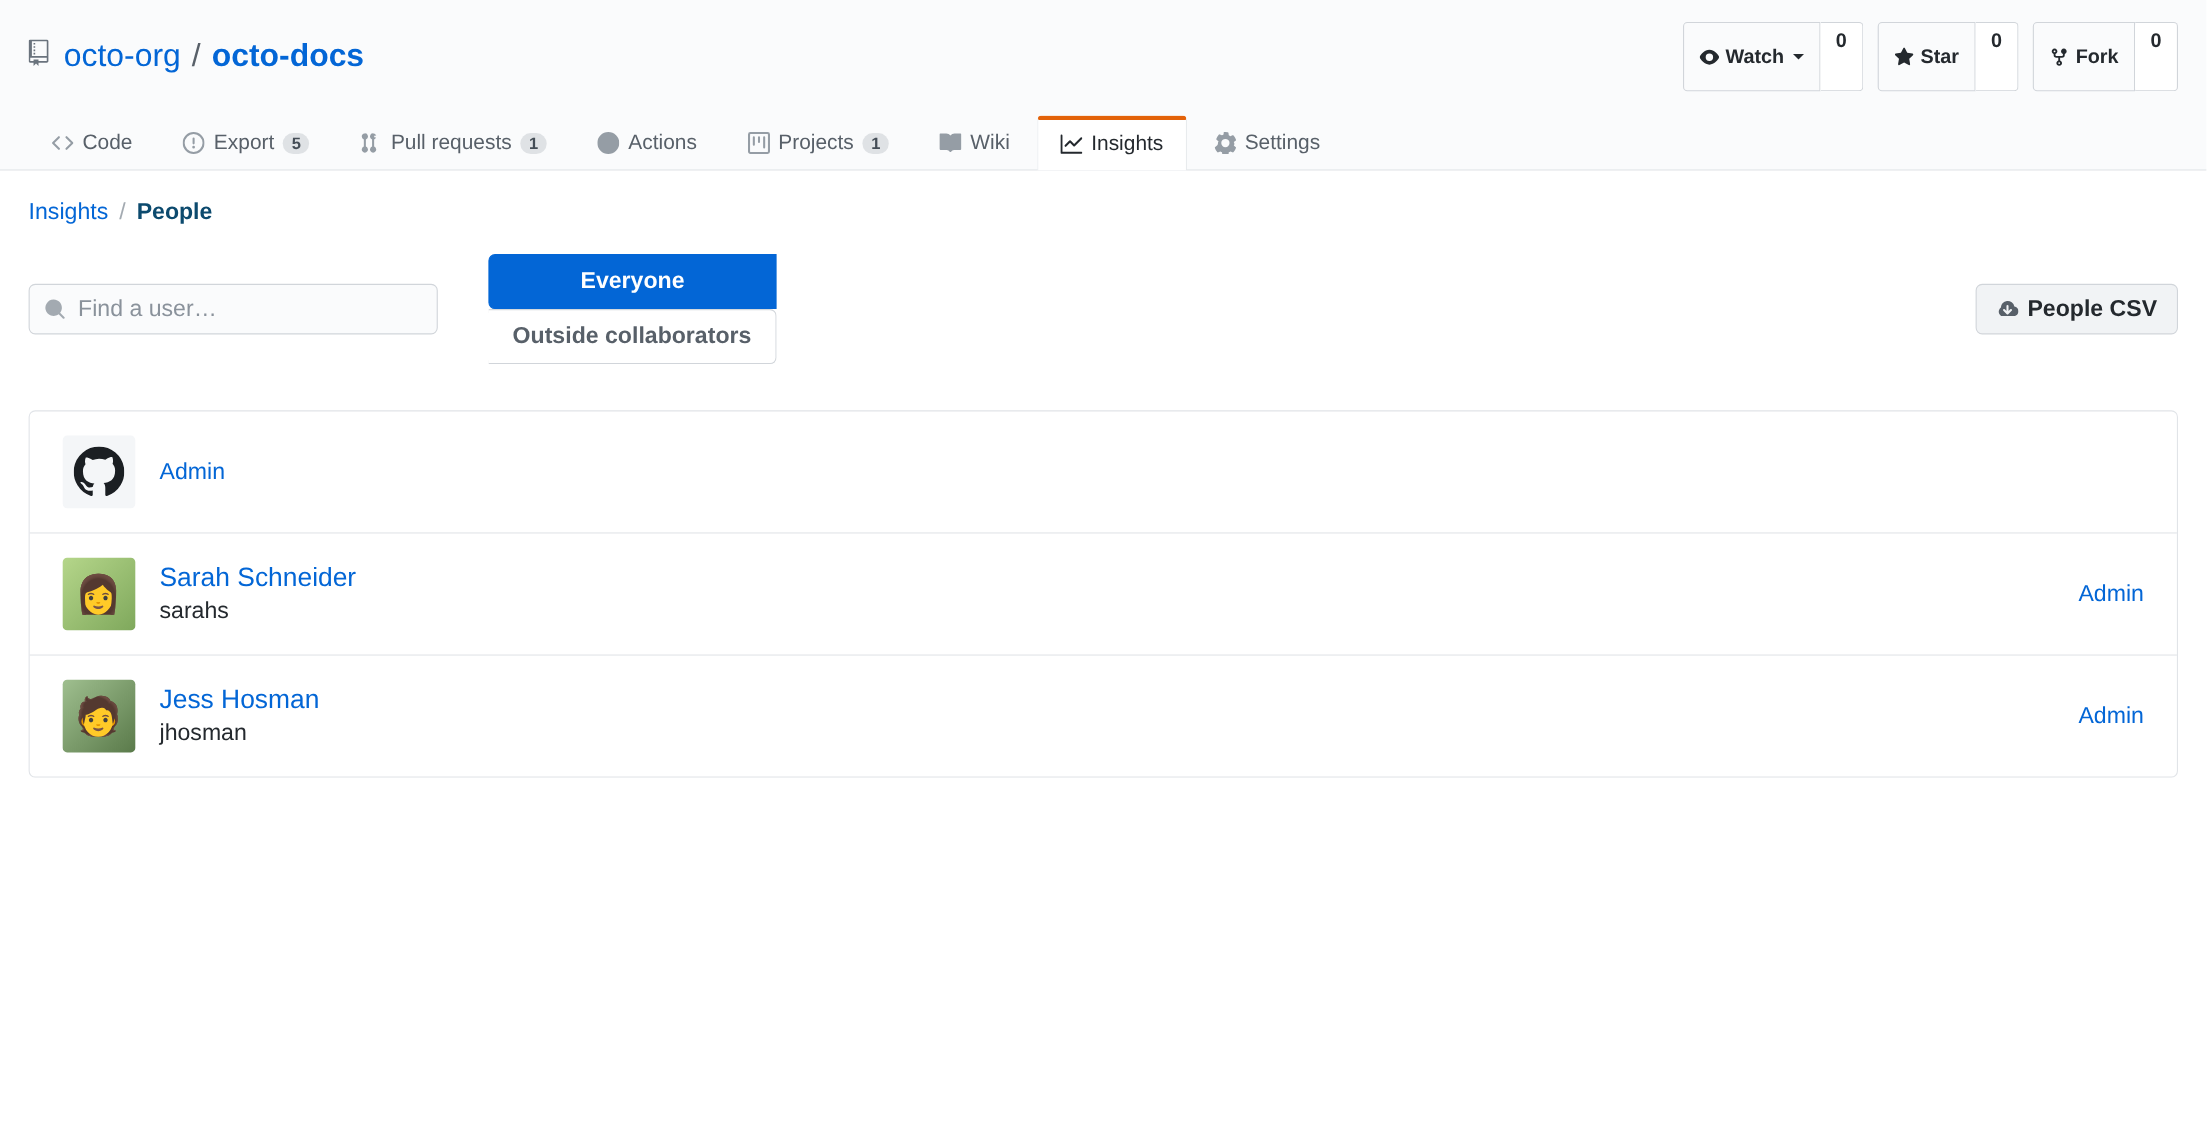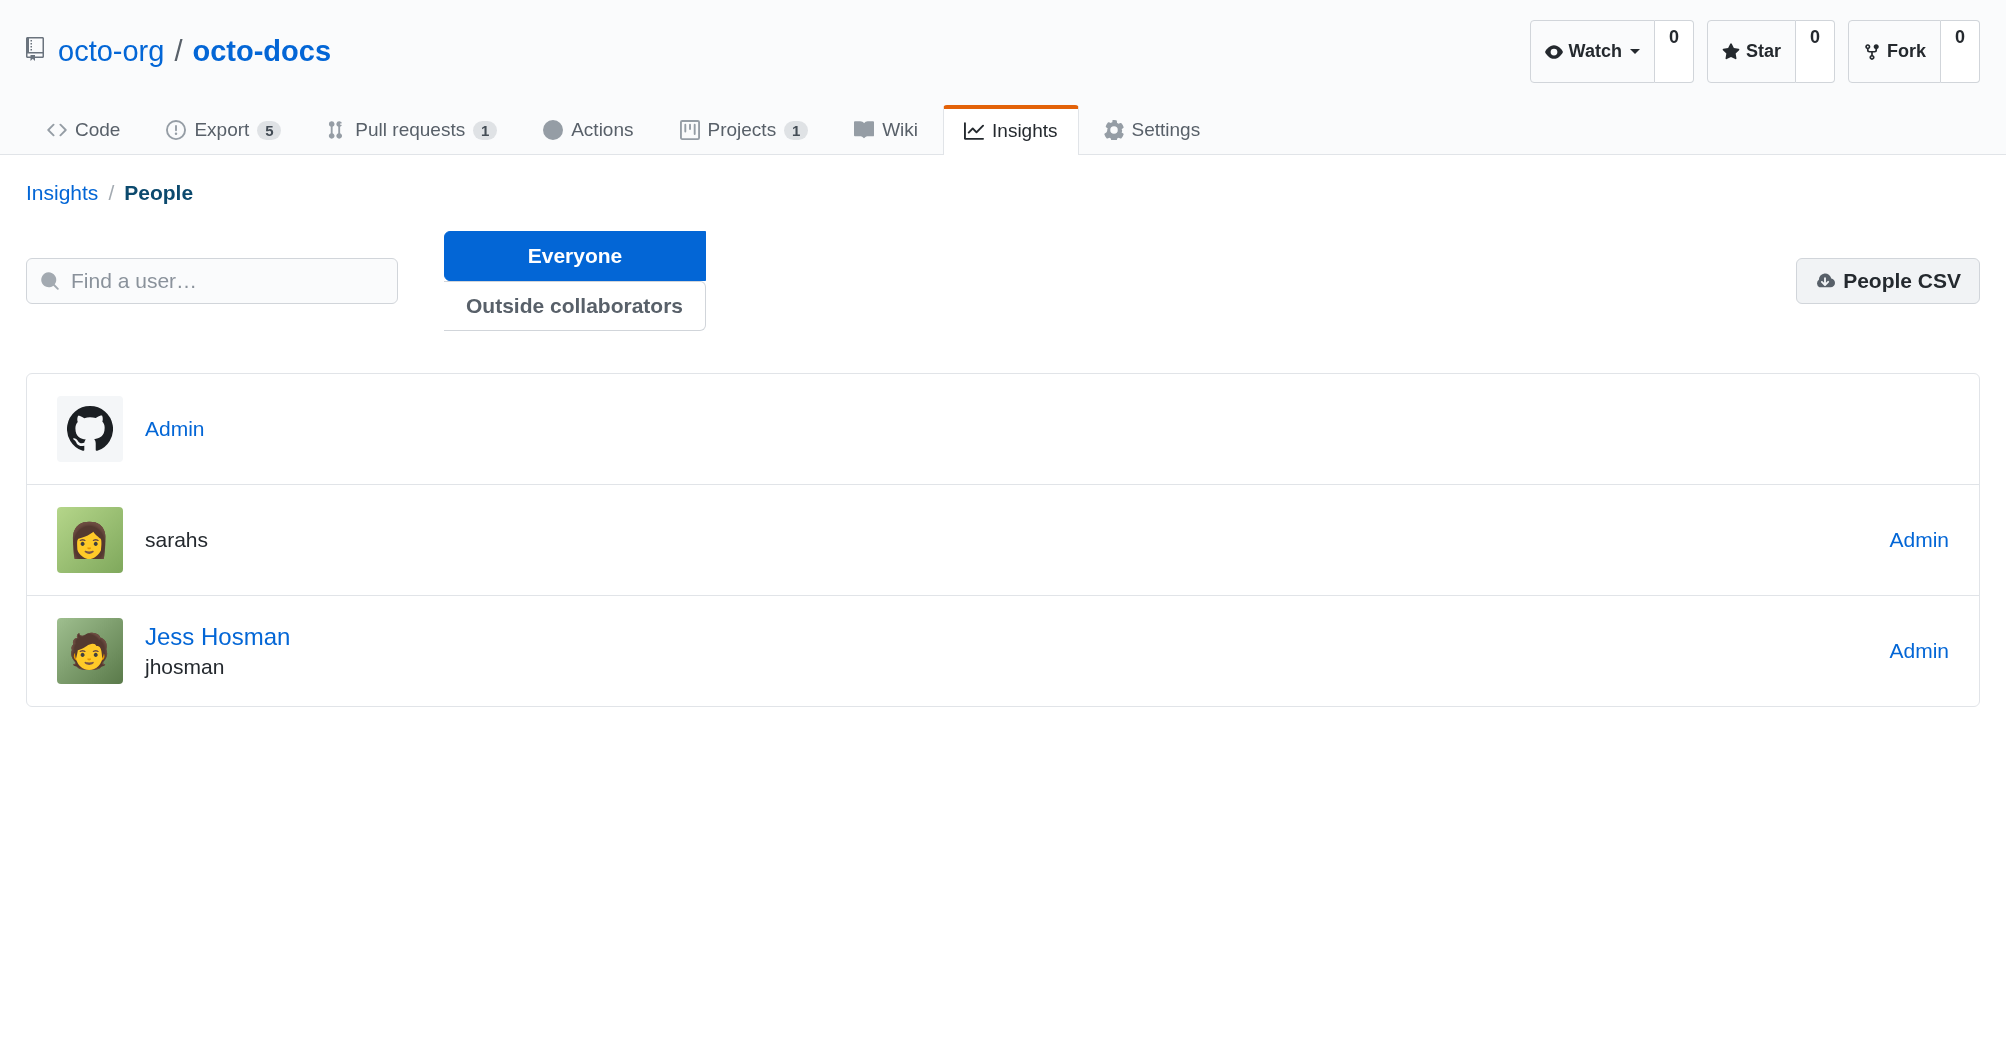--- a/index.html
+++ b/index.html
@@ -347,20 +347,21 @@
         <svg viewBox="0 0 16 16" width="46" height="46">
             <path fill="#1b1f23" d="M8 0a8 8 0 00-2.53 15.59c.4.07.55-.17.55-.38v-1.36c-2.23.48-2.7-.95-2.7-.95-.36-.93-.89-1.18-.89-1.18-.73-.5.06-.49.06-.49.8.06 1.23.83 1.23.83.71 1.22 1.87.87 2.33.66.07-.51.28-.87.51-1.07-1.78-.2-3.64-.89-3.64-3.95 0-.87.31-1.59.82-2.15-.08-.2-.36-1.01.08-2.11 0 0 .67-.22 2.2.82A7.65 7.65 0 018 3.87c.68 0 1.36.09 2 .27 1.53-1.04 2.2-.82 2.2-.82.44 1.1.16 1.91.08 2.11.51.56.82 1.27.82 2.15 0 3.07-1.87 3.75-3.65 3.95.29.25.54.73.54 1.48v2.2c0 .21.15.46.55.38A8 8 0 008 0z"></path>
           </svg>
       </div>
       <a class="role-link" href="#">Admin</a>
     </div>
 
     <div class="person-row">
       <div class="avatar av1">👩</div>
       <div class="person-info">
+        <a class="person-name" href="#">Sarah Schneider</a>
         <div class="person-username">sarahs</div>
       </div>
       <a class="role-link" href="#">Admin</a>
     </div>
 
     <div class="person-row">
       <div class="avatar av2">🧑</div>
       <div class="person-info">
         <a class="person-name" href="#">Jess Hosman</a>
         <div class="person-username">jhosman</div>

